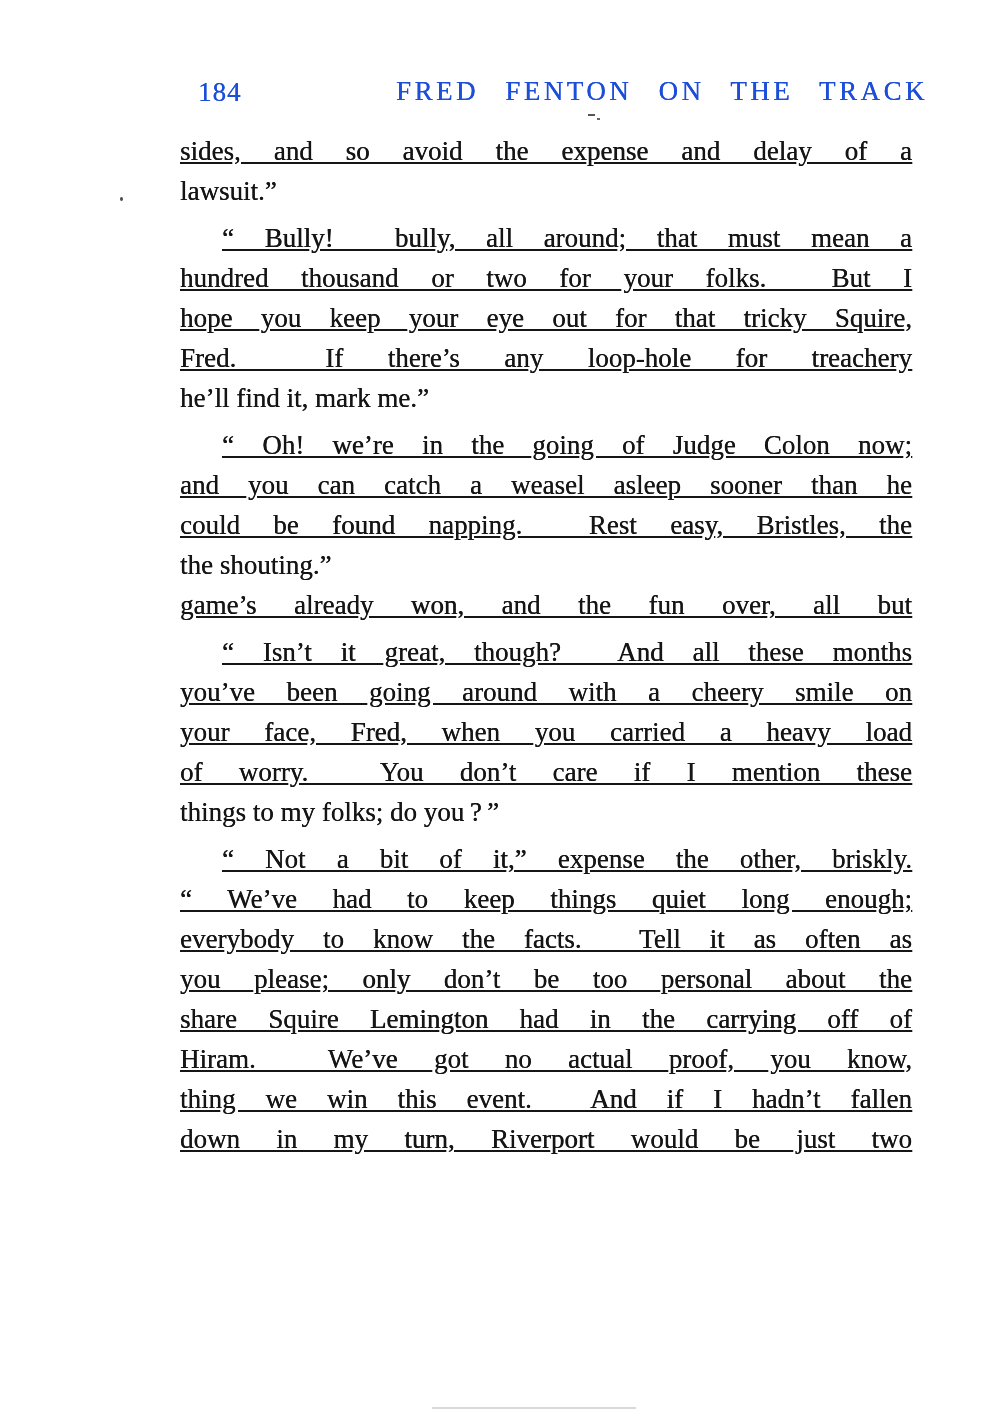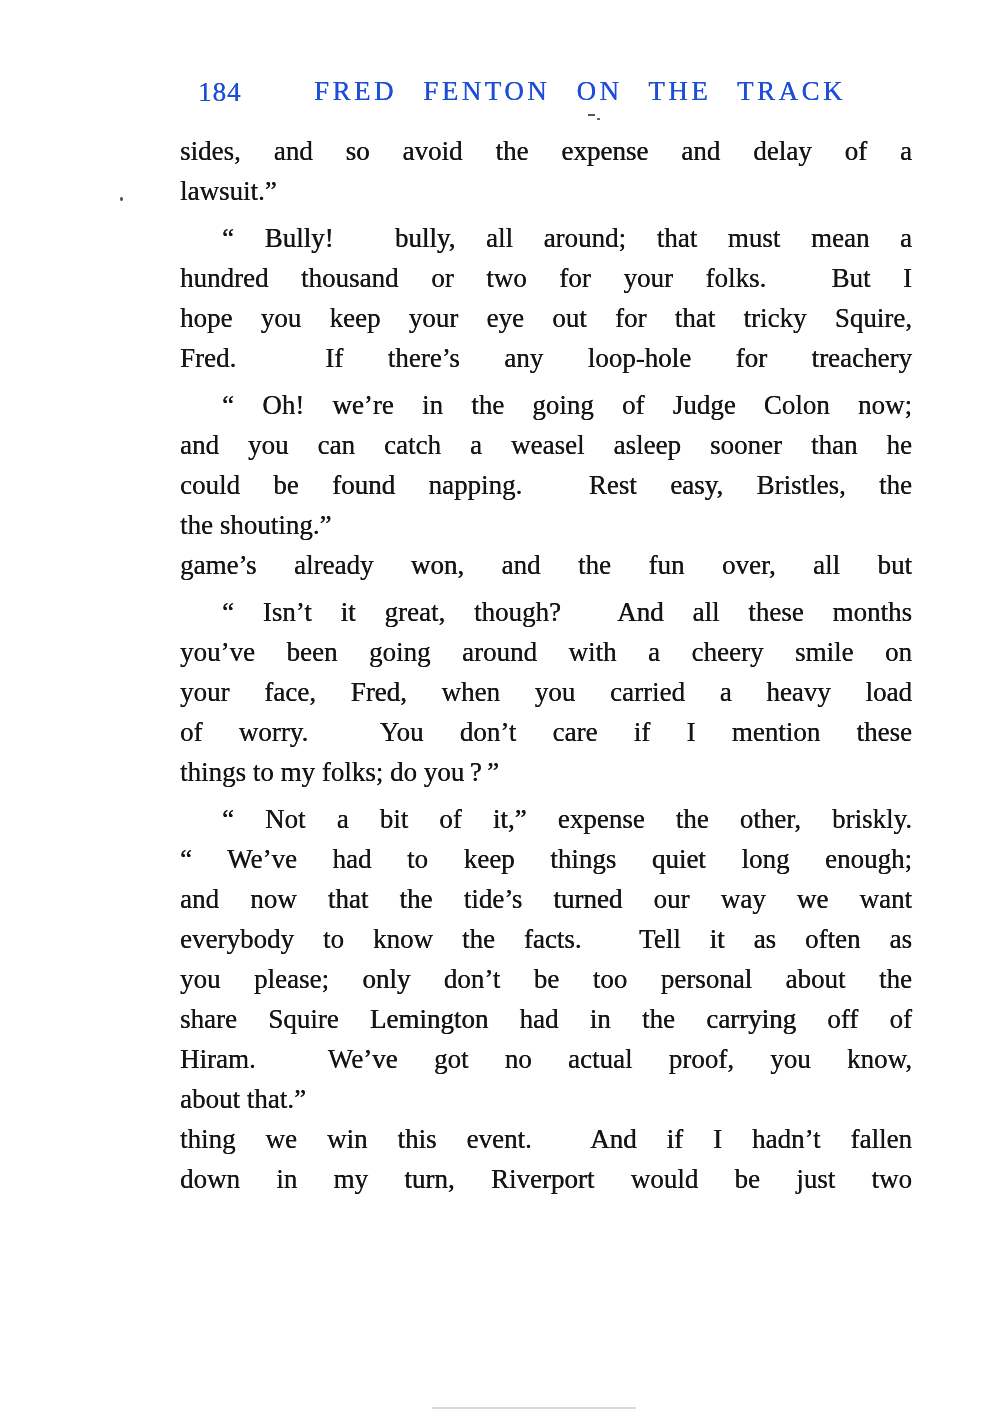--- a/index.html
+++ b/index.html
@@ -24,21 +24,21 @@
     margin-left: 16px;
   }
   .page-number {
     position: absolute;
     left: 2px;
     top: 1px;
     letter-spacing: 1px;
     text-shadow: 0.3px 0 0 currentColor;
   }
   .running-title {
-    text-align: center;
+    text-align: right;
     letter-spacing: 3.5px;
     word-spacing: 16px;
     text-shadow: 0.3px 0 0 currentColor;
     padding-left: 36px; 
   }
   .page-text {
     position: absolute;
     top: 131px;
     left: 180px;
     width: 732px;
@@ -47,20 +47,21 @@
     color: #151515;
   }
   .line {
     white-space: pre-wrap;
     text-shadow: 0.3px 0 0 currentColor;
   }
   .line.justify {
     text-align: justify;
     text-align-last: justify;
     text-justify: inter-word;
+    text-decoration: underline;
   }
   .line.indent { text-indent: 42px; margin-top: 7px; }
   
   .artifact { position: absolute; pointer-events: none; }
   .hdr-mark-a { top: 114px; left: 588px; width: 7px; height: 2px; background: #555; }
   .hdr-mark-b { top: 118px; left: 597px; width: 3px; height: 2px; background: #666; }
   .margin-dot { top: 197px; left: 120px; width: 3px; height: 4px; background: #4a4a4a; border-radius: 50%; }
   .bottom-line { top: 1407px; left: 432px; width: 204px; height: 2px; background: #d9d9d9; }
 </style>
 </head>
@@ -81,44 +82,43 @@
   <div class="page-text" id="text-block">
       <div class="paragraph">
         <div class="line justify">sides, and so avoid the expense and delay of a</div>
         <div class="line">lawsuit.”</div>
       </div>
       <div class="paragraph">
         <div class="line justify indent">“ Bully!  bully, all around; that must mean a</div>
         <div class="line justify">hundred thousand or two for your folks.  But I</div>
         <div class="line justify">hope you keep your eye out for that tricky Squire,</div>
         <div class="line justify">Fred.  If there’s any loop-hole for treachery</div>
+        <div class="line">he’ll find it, mark me.”</div>
       </div>
       <div class="paragraph">
         <div class="line justify indent">“ Oh! we’re in the going of Judge Colon now;</div>
         <div class="line justify">and you can catch a weasel asleep sooner than he</div>
         <div class="line justify">could be found napping.  Rest easy, Bristles, the</div>
         <div class="line">the shouting.”</div>
         <div class="line justify">game’s already won, and the fun over, all but</div>
       </div>
       <div class="paragraph">
         <div class="line justify indent">“ Isn’t it great, though?  And all these months</div>
         <div class="line justify">you’ve been going around with a cheery smile on</div>
         <div class="line justify">your face, Fred, when you carried a heavy load</div>
         <div class="line justify">of worry.  You don’t care if I mention these</div>
         <div class="line">things to my folks; do you ? ”</div>
       </div>
       <div class="paragraph">
         <div class="line justify indent">“ Not a bit of it,” expense the other, briskly.</div>
         <div class="line justify">“ We’ve had to keep things quiet long enough;</div>
-        <div class="line justify">and now that the tide’s turned our way we want</div>
         <div class="line justify">everybody to know the facts.  Tell it as often as</div>
         <div class="line justify">you please; only don’t be too personal about the</div>
         <div class="line justify">share Squire Lemington had in the carrying off of</div>
         <div class="line justify">Hiram.  We’ve got no actual proof, you know,</div>
-        <div class="line">about that.”</div>
       </div>
       <div class="paragraph">
         <div class="line justify">thing we win this event.  And if I hadn’t fallen</div>
         <div class="line justify">down in my turn, Riverport would be just two</div>
       </div>
     </div>
 
 </div>
 
 </body></html>

